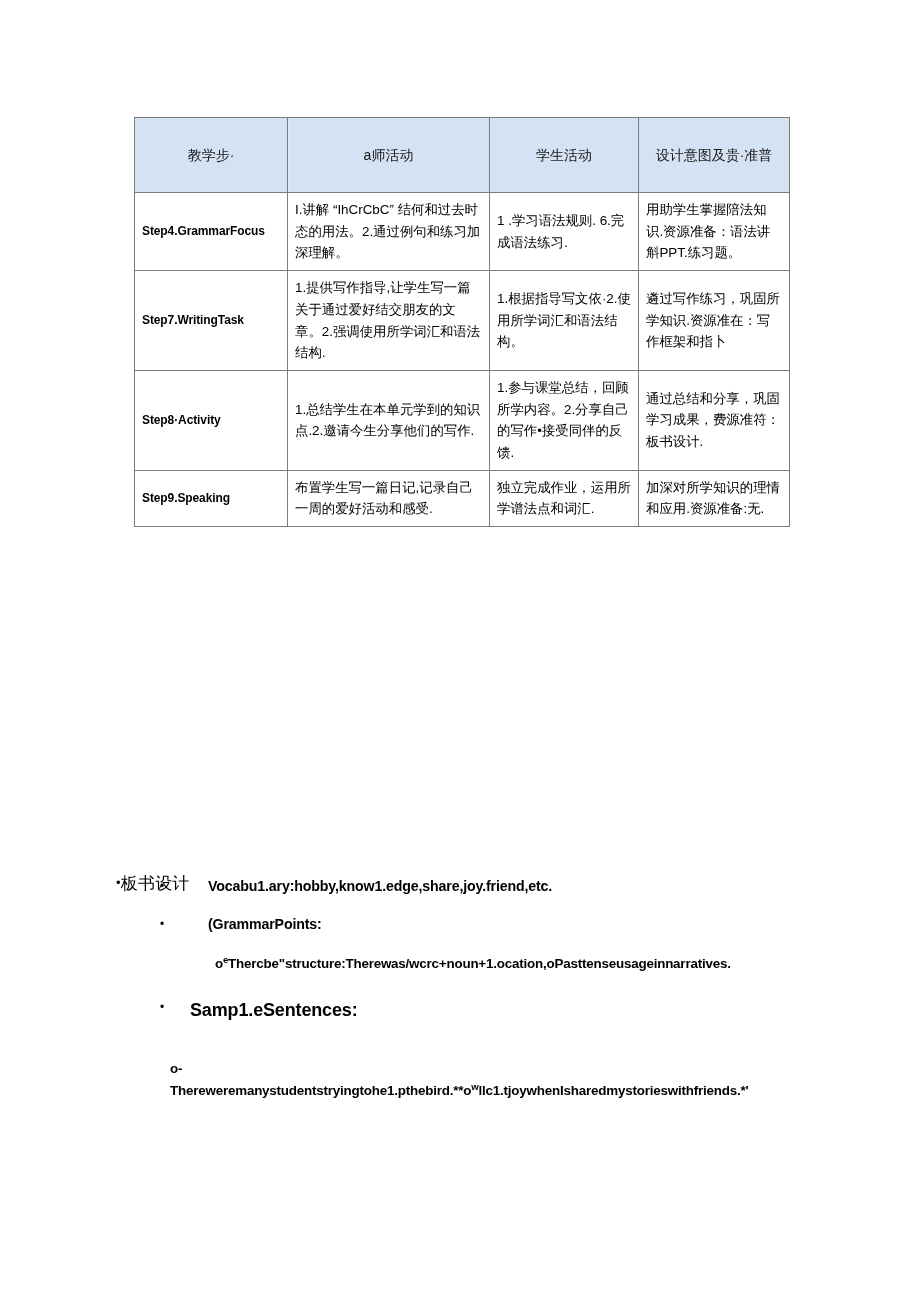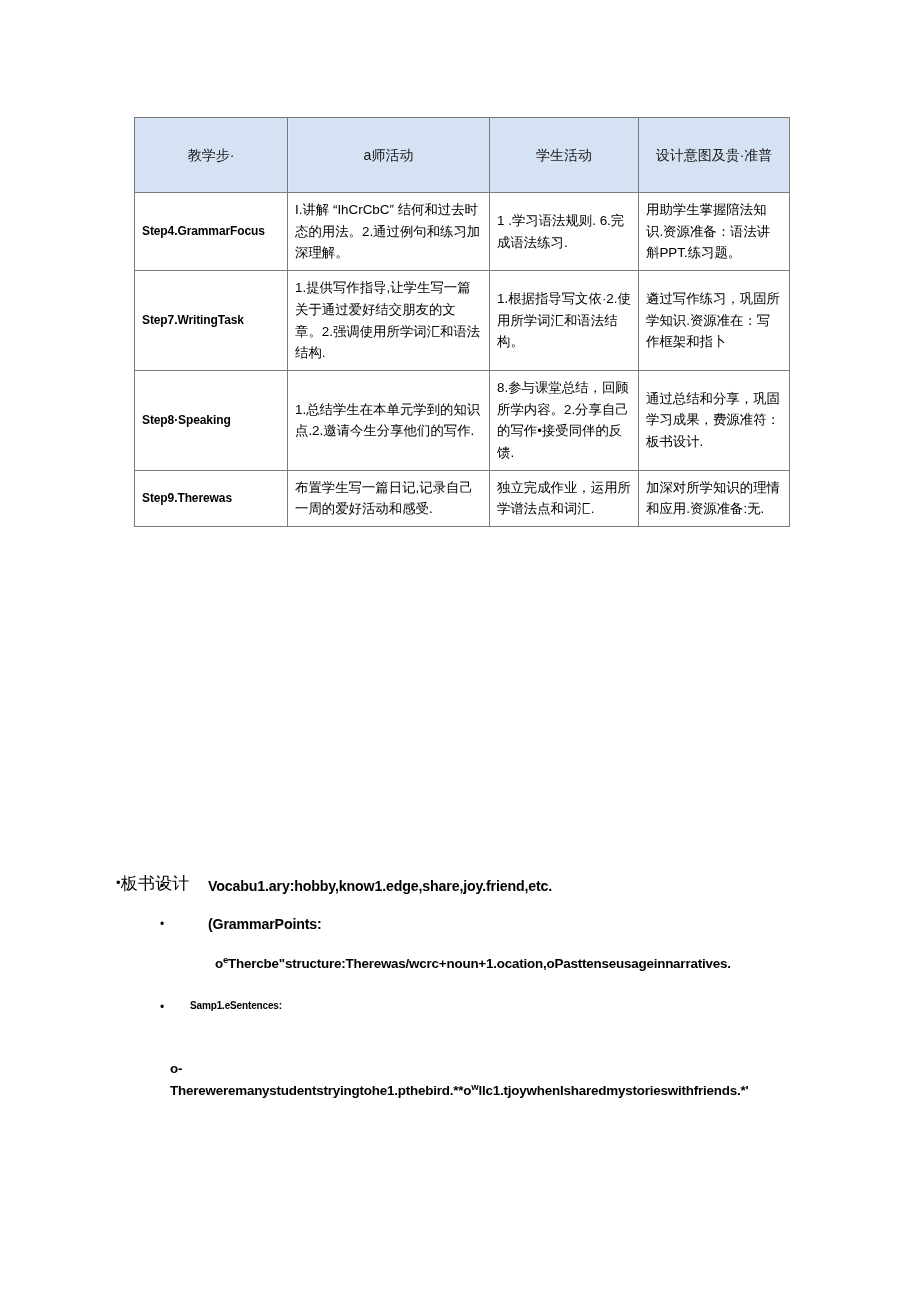--- a/index.html
+++ b/index.html
@@ -125,21 +125,21 @@
     left: 170px;
     top: 1058px;
     width: 625px;
   }
   .sup { font-size: 9.5px; vertical-align: 5px; }
 
   .samp-label {
     position: absolute;
     left: 190px;
     top: 1000px;
-    font-size: 10px;
+    font-size: 18px;
     font-weight: bold;
     letter-spacing: -0.15px;
   }
   .samp-bullet-mark {
     position: absolute;
     left: 160px;
     top: 1000px;
     font-size: 12px;
   }
 </style>
@@ -171,27 +171,27 @@
 6.完成语法练习.</td>
         <td class="cell-body">用助学生掌握陪法知识.资源准备：语法讲斛PPT.练习题。</td>
       </tr>
       <tr>
         <td class="cell-step">Step7.WritingTask</td>
         <td class="cell-body">1.提供写作指导,让学生写一篇关于通过爱好结交朋友的文章。2.强调使用所学词汇和语法结构.</td>
         <td class="cell-body">1.根据指导写文依·2.使用所学词汇和语法结构。</td>
         <td class="cell-body">遴过写作练习，巩固所学知识.资源准在：写作框架和指卜</td>
       </tr>
       <tr>
-        <td class="cell-step">Step8·Speaking</td>
+        <td class="cell-step">Step8·Activity</td>
         <td class="cell-body">1.总结学生在本单元学到的知识点.2.邀请今生分享他们的写作.</td>
-        <td class="cell-body">8.参与课堂总结，回顾所学内容。2.分享自己的写作•接受同伴的反馈.</td>
+        <td class="cell-body">1.参与课堂总结，回顾所学内容。2.分享自己的写作•接受同伴的反馈.</td>
         <td class="cell-body">通过总结和分享，巩固学习成果，费源准符：板书设计.</td>
       </tr>
       <tr>
-        <td class="cell-step">Step9.Therewas</td>
+        <td class="cell-step">Step9.Speaking</td>
         <td class="cell-body">布置学生写一篇日记,记录自己一周的爱好活动和感受.</td>
         <td class="cell-body">独立完成作业，运用所学谱法点和词汇.</td>
         <td class="cell-body">加深对所学知识的理情和应用.资源准备:无.</td>
       </tr>
     </tbody>
   </table>
 
   <div class="section-heading"><span class="lead-dot">•</span><span>板书设计</span></div>
 
   <div class="bullets">

